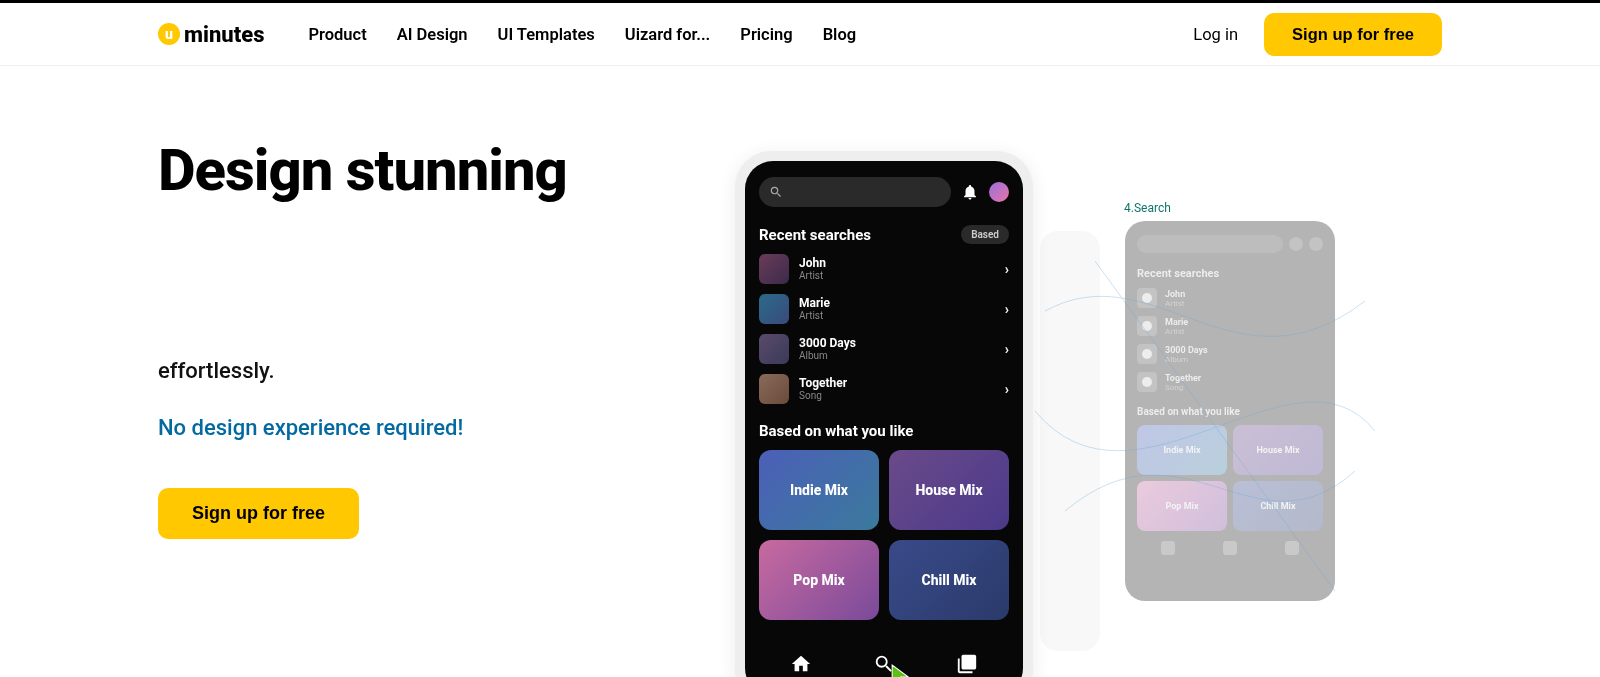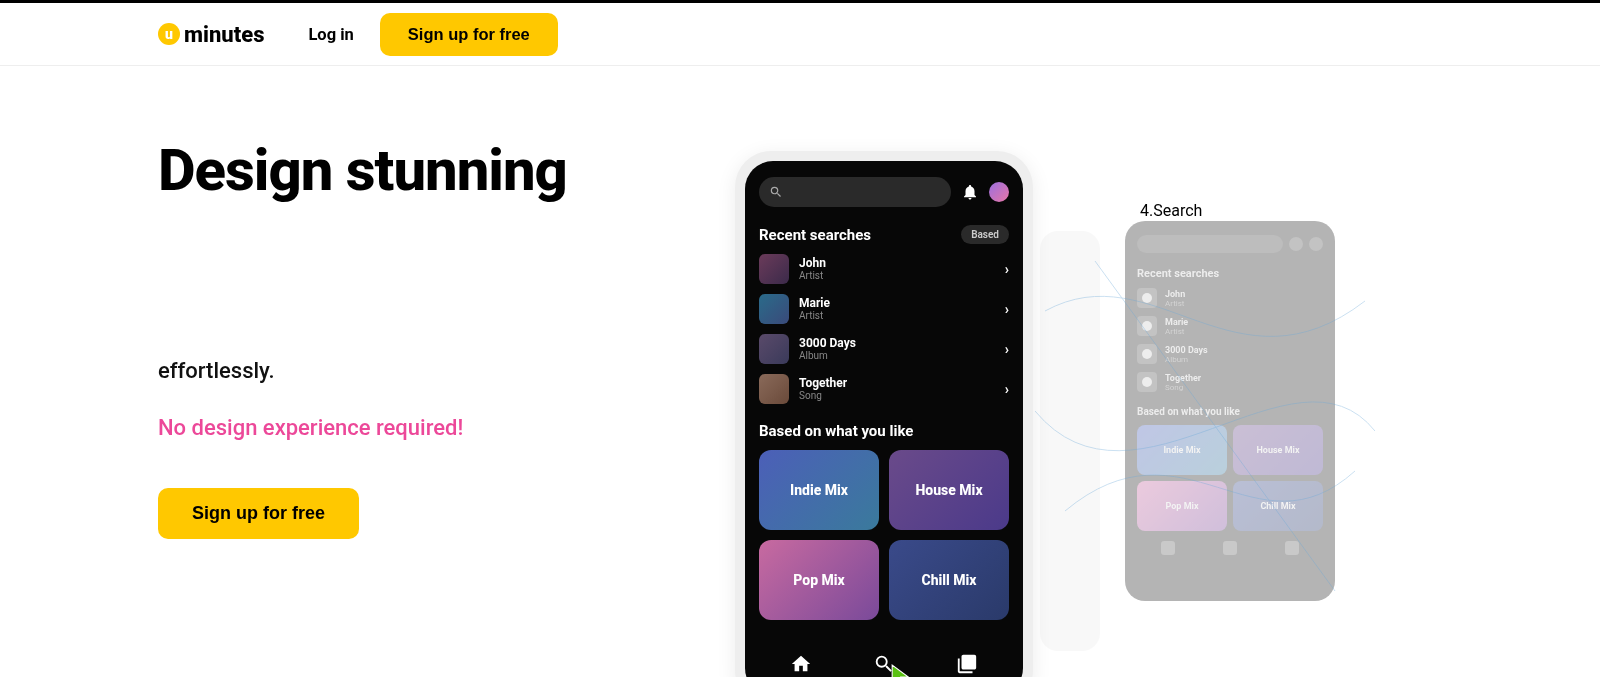--- a/index.html
+++ b/index.html
@@ -36,21 +36,21 @@
     display: flex;
     align-items: center;
     justify-content: center;
     color: #fff;
     font-size: 14px;
     font-weight: 900;
   }
   .nav { display: flex; gap: 30px; flex: 1; }
   .nav-item { font-size: 16.5px; font-weight: 600; color: #000; cursor: pointer; }
   .header-actions { display: flex; align-items: center; gap: 26px; }
-  .login { font-size: 16.5px; font-weight: 700; cursor: pointer; }
+  .login { font-size: 16.5px; font-weight: 400; cursor: pointer; }
   .signup-btn {
     background: #ffc800;
     border: none;
     border-radius: 10px;
     padding: 12px 28px;
     font-size: 16.5px;
     font-weight: 700;
     cursor: pointer;
   }
   .hero {
@@ -75,21 +75,21 @@
     margin-top: 48px;
     font-size: 22px;
     font-weight: 500;
     line-height: 1.5;
     color: #111;
   }
   .subtext2 {
     margin-top: 28px;
     font-size: 22px;
     font-weight: 500;
-    color: #ec4899;
+    color: #0369a1;
   }
   .cta {
     margin-top: 48px;
     background: #ffc800;
     border: none;
     border-radius: 10px;
     padding: 15px 34px;
     font-size: 18px;
     font-weight: 700;
     cursor: pointer;
@@ -233,24 +233,24 @@
     height: 380px;
     background: #2a2a2a;
     border-radius: 20px;
     opacity: 0.35;
     z-index: 3;
     padding: 14px 12px;
     color: #bbb;
   }
   .ghost-label {
     position: absolute;
-    left: 405px;
+    left: 389px;
     top: 50px;
-    font-size: 16px;
-    color: #000000;
+    font-size: 12px;
+    color: #0f766e;
     z-index: 4;
   }
   .ghost-right .g-top { display:flex; align-items:center; gap:6px; }
   .ghost-right .g-search { flex:1; height:18px; background:#444; border-radius:10px; }
   .ghost-right .g-dot { width:14px; height:14px; border-radius:50%; background:#555; }
   .g-rs-title { font-size:11px; font-weight:700; margin-top:14px; color:#ccc; }
   .g-item { display:flex; align-items:center; gap:8px; margin-top:8px; }
   .g-thumb { width:20px; height:20px; background:#555; border-radius:4px; position:relative; }
   .g-thumb::after { content:''; position:absolute; width:10px; height:10px; background:#ccc; border-radius:50%; top:5px; left:5px; }
   .g-txt { flex:1; }
@@ -280,20 +280,28 @@
 </head>
 <body>
 
 <div class="top-bar"></div>
 
 <header class="header">
   <div class="logo">
     <span class="logo-circle">u</span>
     <span>minutes</span>
   </div>
+  <nav class="nav">
+    <span class="nav-item">Product</span>
+    <span class="nav-item">AI Design</span>
+    <span class="nav-item">UI Templates</span>
+    <span class="nav-item">Uizard for...</span>
+    <span class="nav-item">Pricing</span>
+    <span class="nav-item">Blog</span>
+  </nav>
   <div class="header-actions">
     <span class="login">Log in</span>
     <button class="signup-btn">Sign up for free</button>
   </div>
 </header>
 
 <section class="hero">
   <div class="hero-left">
     <h1 class="headline">
       <span>Design stunning</span><br>

